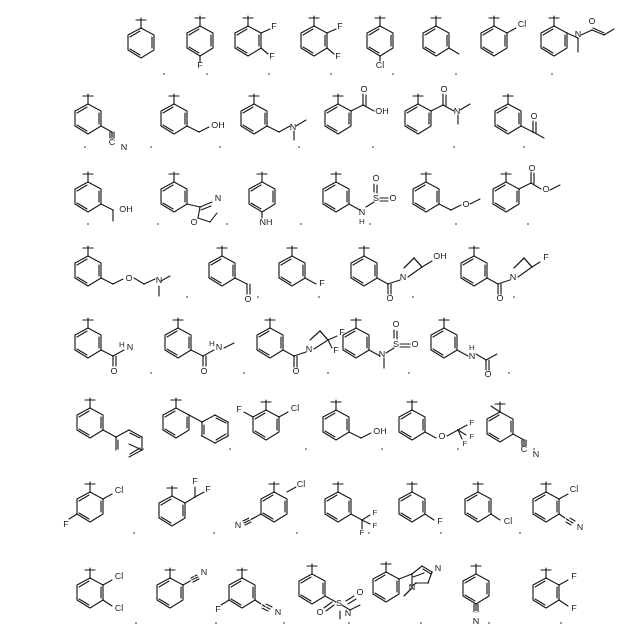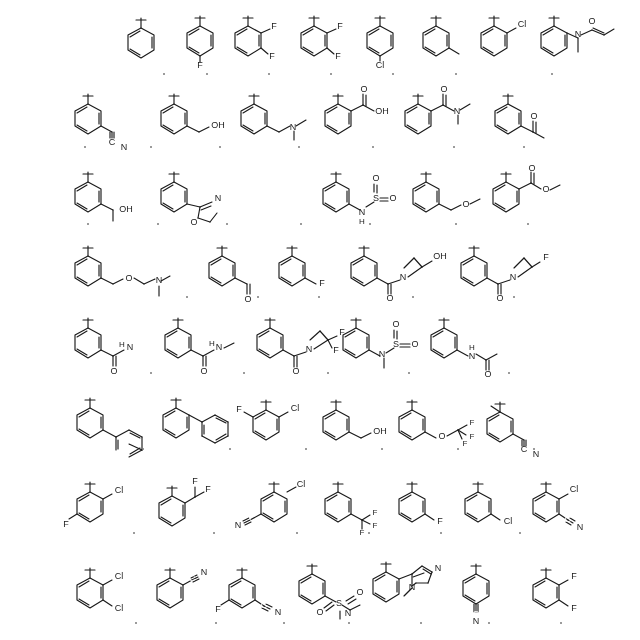--- a/index.html
+++ b/index.html
@@ -330,20 +330,34 @@
         <path d="M53 44 L63 40"></path>
         <path d="M52 41 L50 52"></path>
         <path d="M50 52 L62 56"></path>
         <path d="M62 56 L69 47"></path>
       </g>
       <text class="atom" x="70" y="33">N</text>
       <text class="atom" x="46" y="57">O</text>
     </svg>
   </div>
 
+  <div class="cell" style="left:236px;top:166px;width:80px;height:66px;">
+    <svg width="80" height="66" viewBox="0 0 80 66">
+      <g class="bond">
+        <path d="M26 16 L39 23 L39 38 L26 46 L13 38 L13 23 Z"></path>
+        <path d="M37 25 L37 36"></path>
+          <path d="M25 43 L15 37"></path>
+          <path d="M15 25 L25 19"></path>
+        <path d="M26 16 L26 6"></path>
+          <path d="M21 8 L31 8"></path>
+        <path d="M26 46 L26 52"></path>
+      </g>
+      <text class="atom" x="30" y="57">NH</text>
+    </svg>
+  </div>
 
   <div class="cell" style="left:310px;top:162px;width:96px;height:72px;">
     <svg width="96" height="72" viewBox="0 0 96 72">
       <g class="bond">
         <path d="M26 20 L39 27 L39 42 L26 50 L13 42 L13 27 Z"></path>
         <path d="M37 29 L37 40"></path>
           <path d="M25 47 L15 41"></path>
           <path d="M15 29 L25 23"></path>
         <path d="M26 20 L26 10"></path>
           <path d="M21 12 L31 12"></path>

